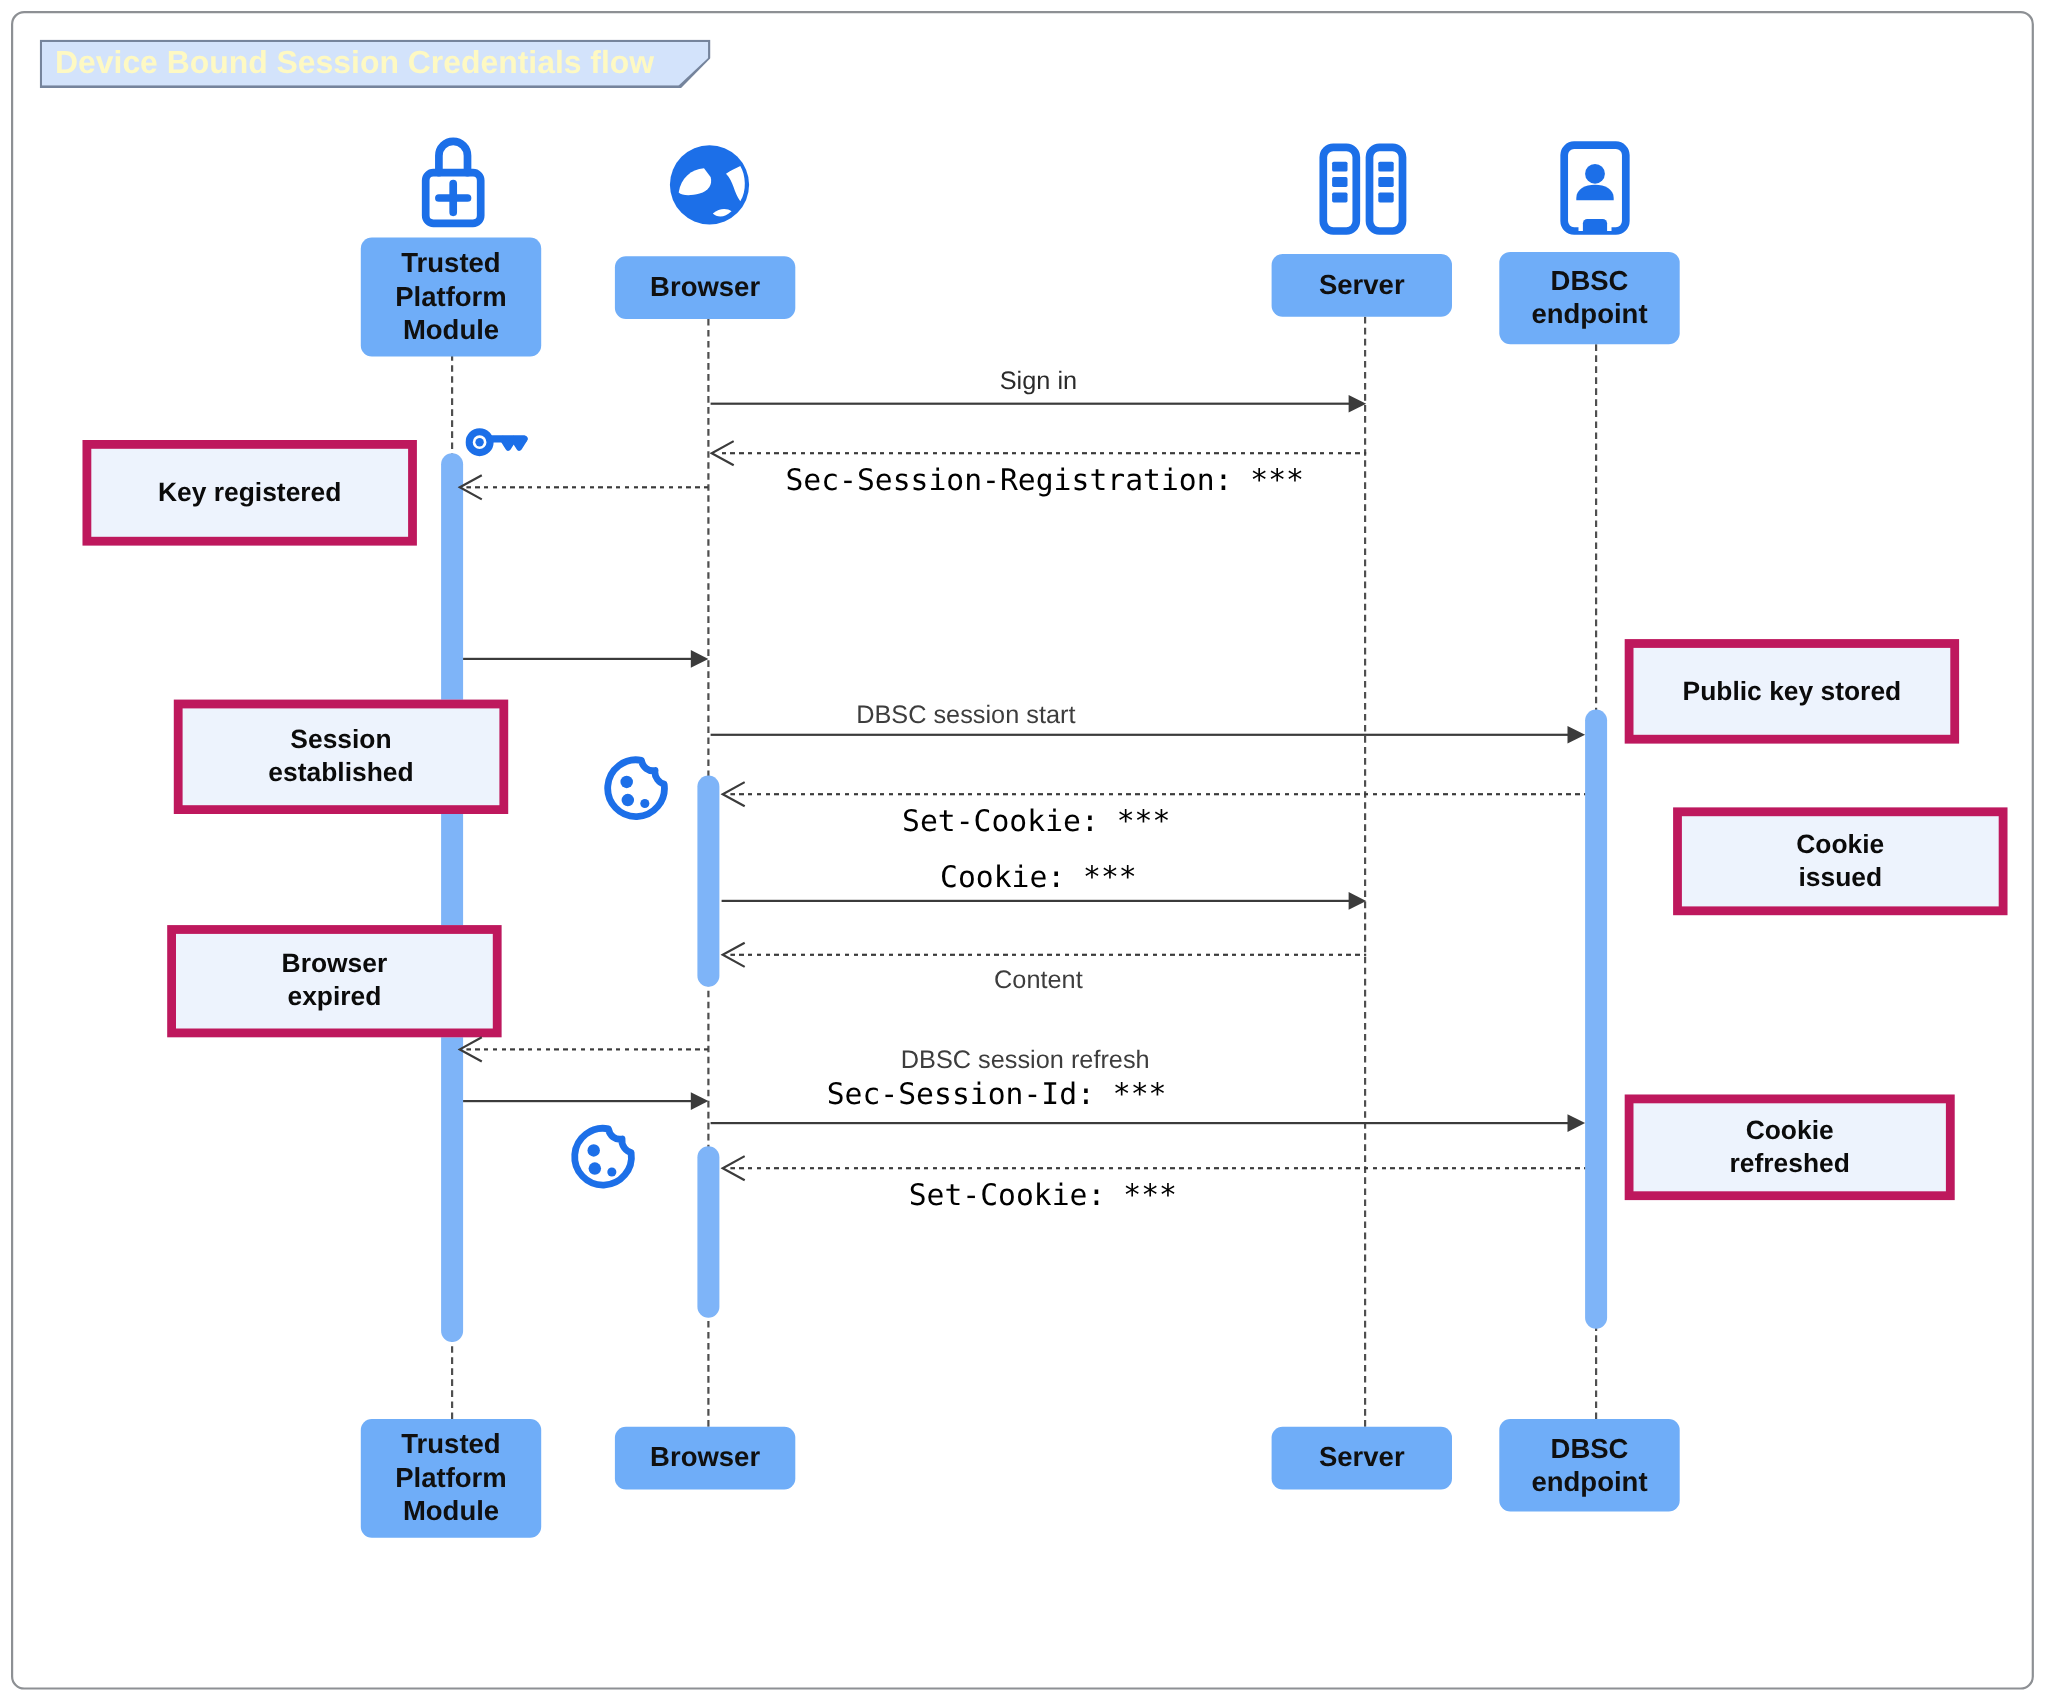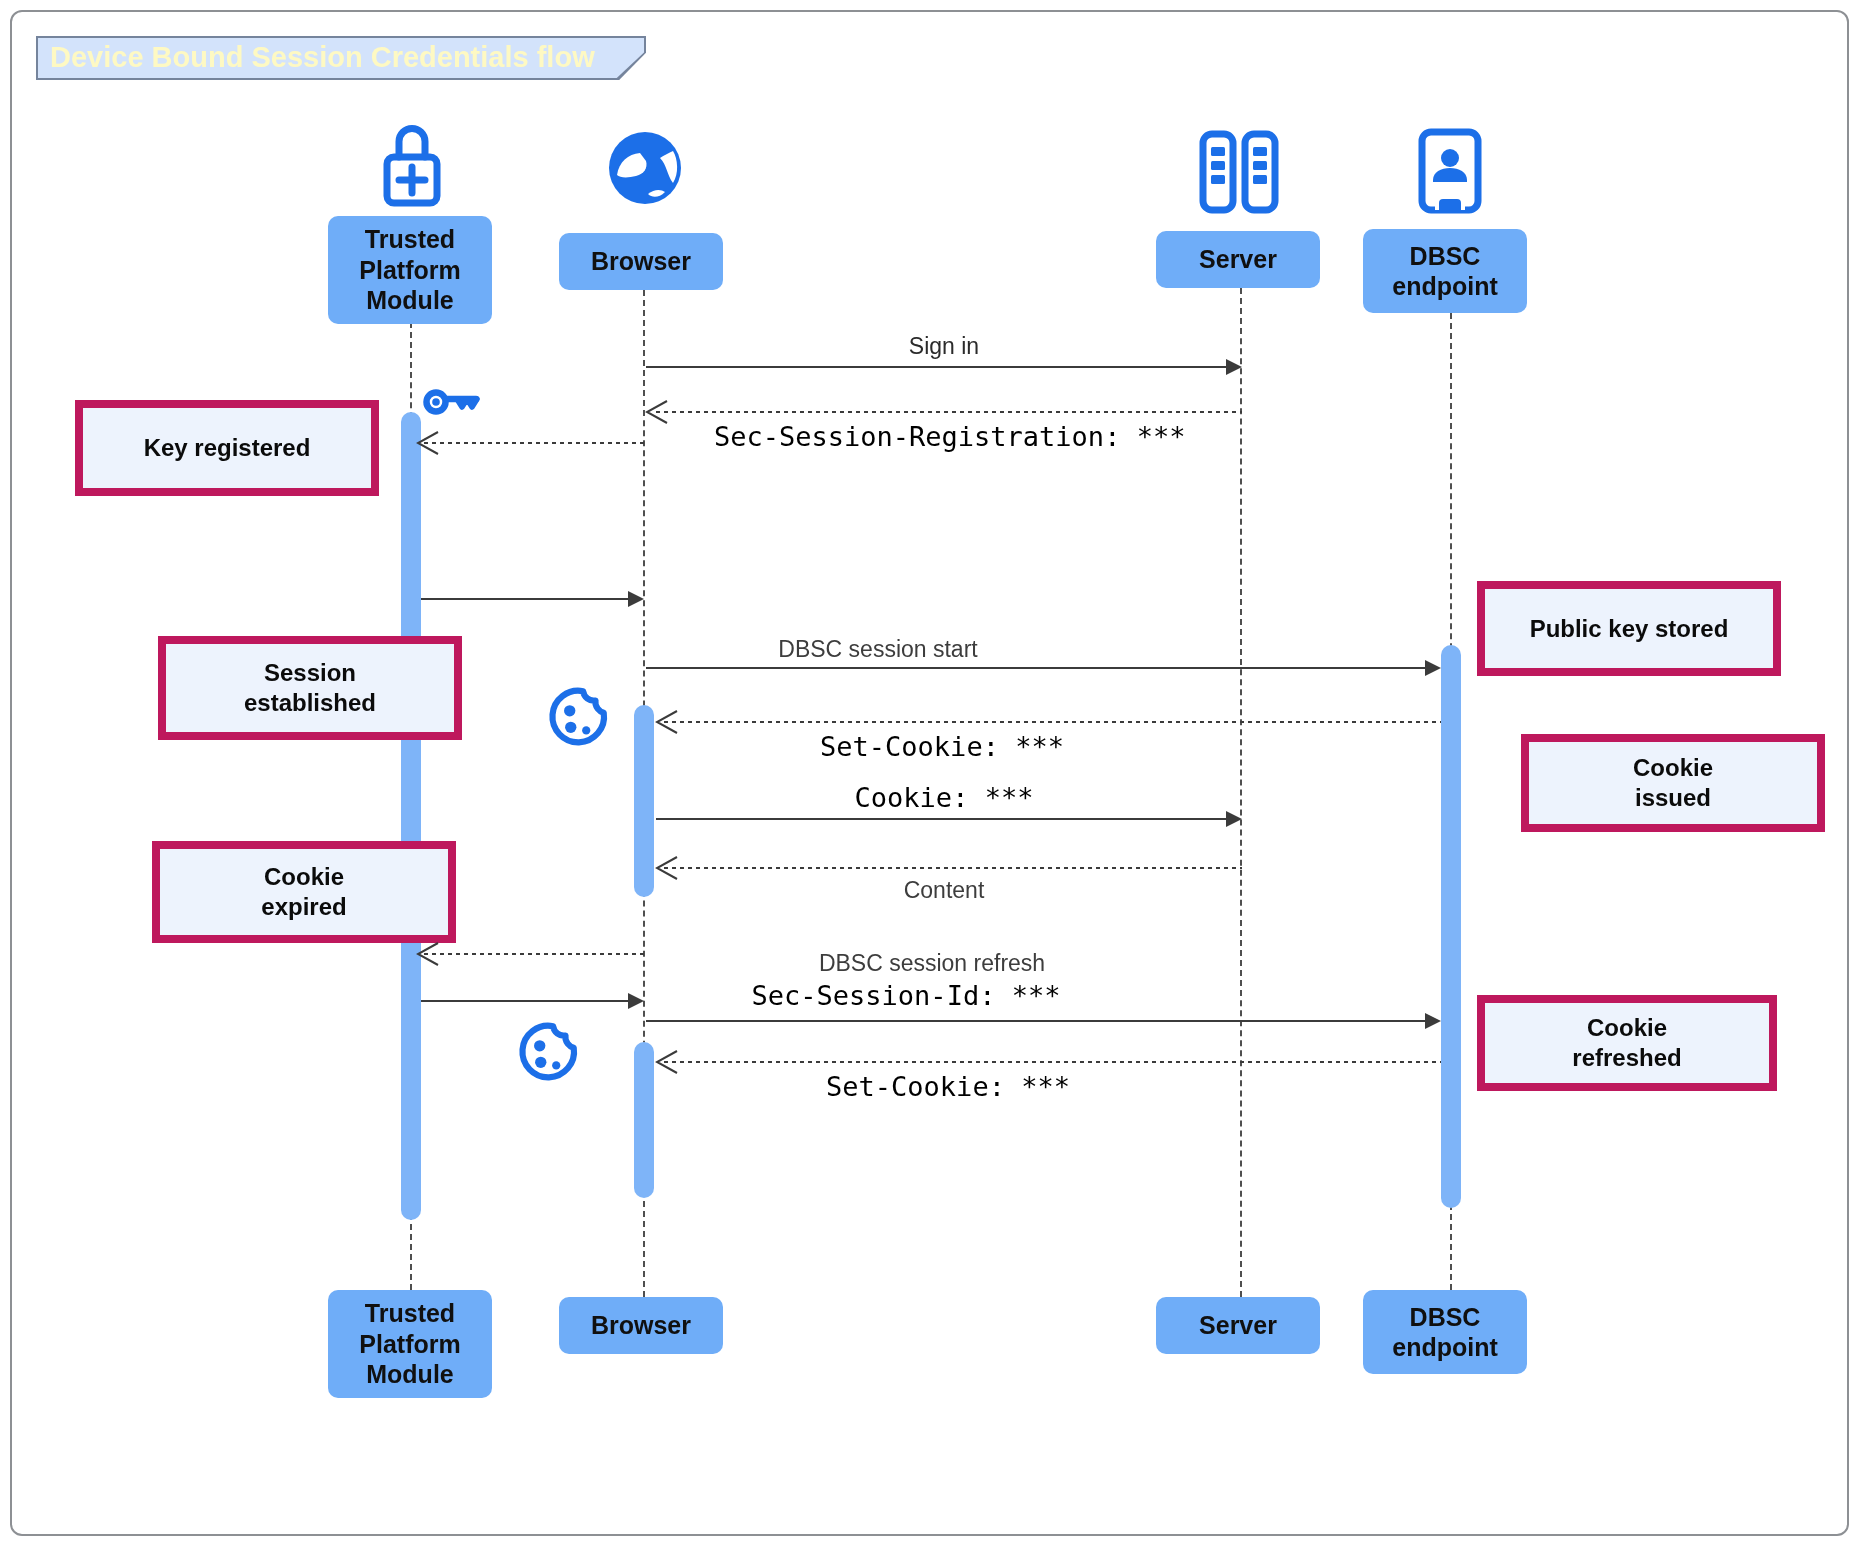--- a/index.html
+++ b/index.html
@@ -201,21 +201,21 @@
   <div class="head-right" style="left:1226px;top:811px;"></div>
   <div class="msg-mono" style="left:714px;top:782px;">Cookie: ***</div>
 
   <div class="line-dashed" style="left:664px;top:867px;width:578px;"></div>
   <svg class="open-head" style="left:655px;top:855px;" viewBox="0 0 24 26">
     <polyline points="22,2 2,13 22,24" fill="none" stroke="#3b3b3b" stroke-width="2"></polyline>
   </svg>
   <div class="msg-sans" style="left:744px;top:877px;">Content</div>
 
   <div class="note" style="left:152px;top:841px;width:304px;height:102px;">
-    <span class="wrap">Cookie expired</span>
+    <span class="wrap">Browser expired</span>
   </div>
 
   <div class="line-dashed" style="left:424px;top:953px;width:220px;"></div>
   <svg class="open-head" style="left:416px;top:941px;" viewBox="0 0 24 26">
     <polyline points="22,2 2,13 22,24" fill="none" stroke="#3b3b3b" stroke-width="2"></polyline>
   </svg>
 
   <div class="line-solid" style="left:421px;top:1000px;width:208px;"></div>
   <div class="head-right" style="left:628px;top:993px;"></div>
 

